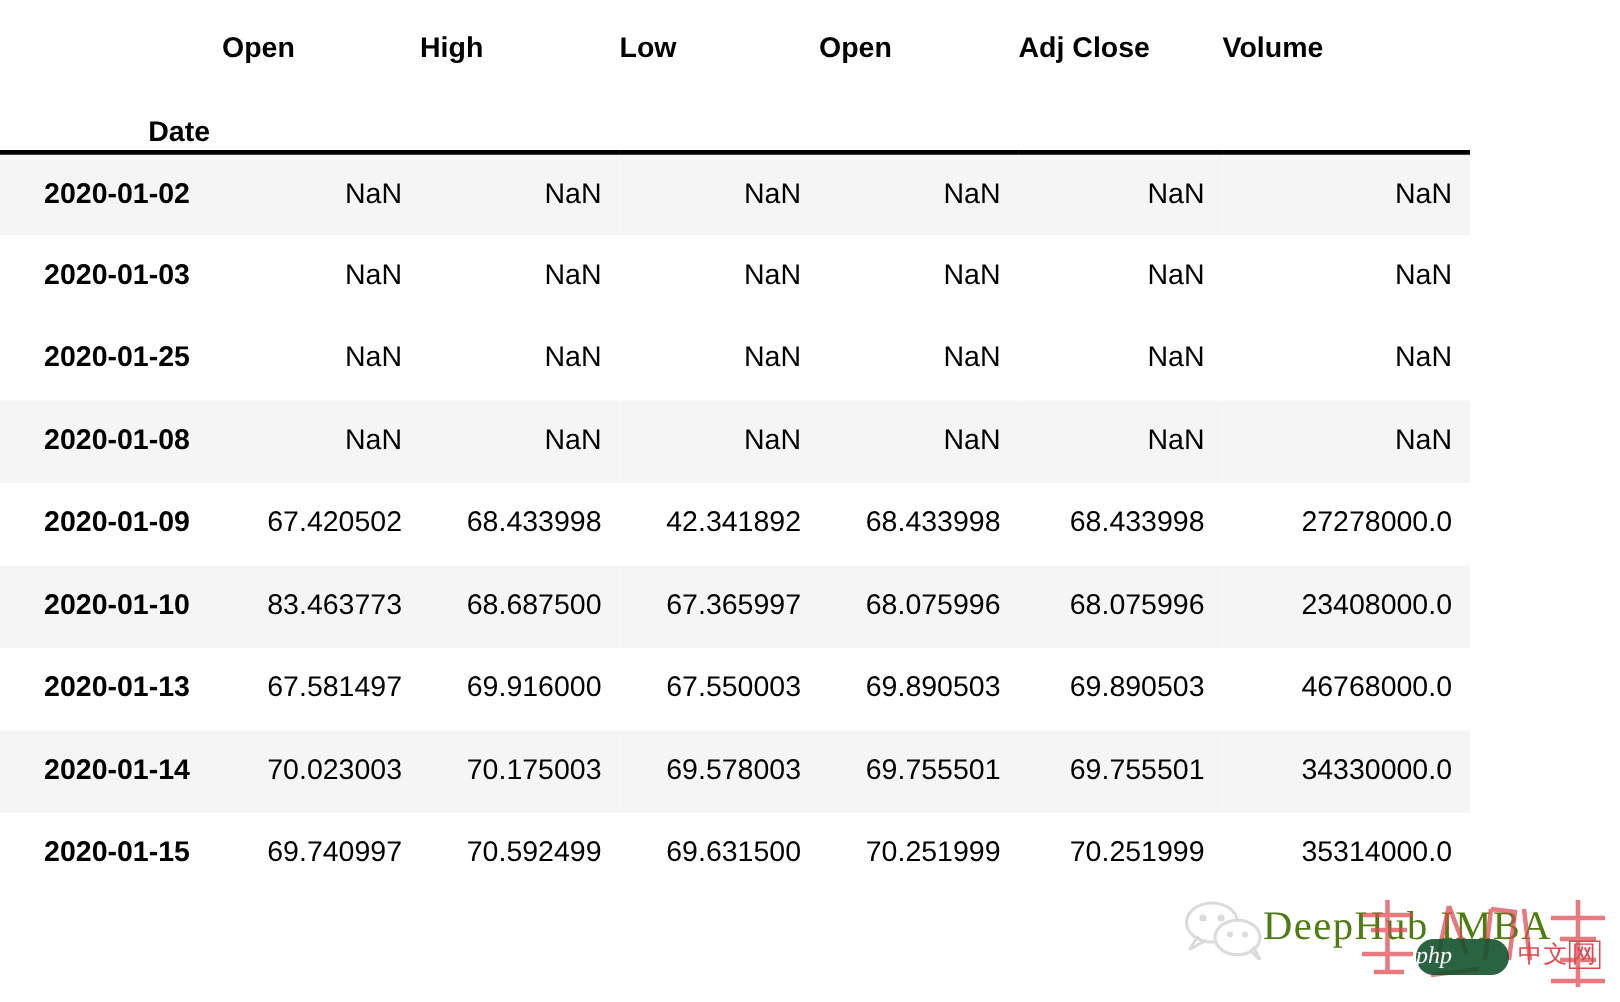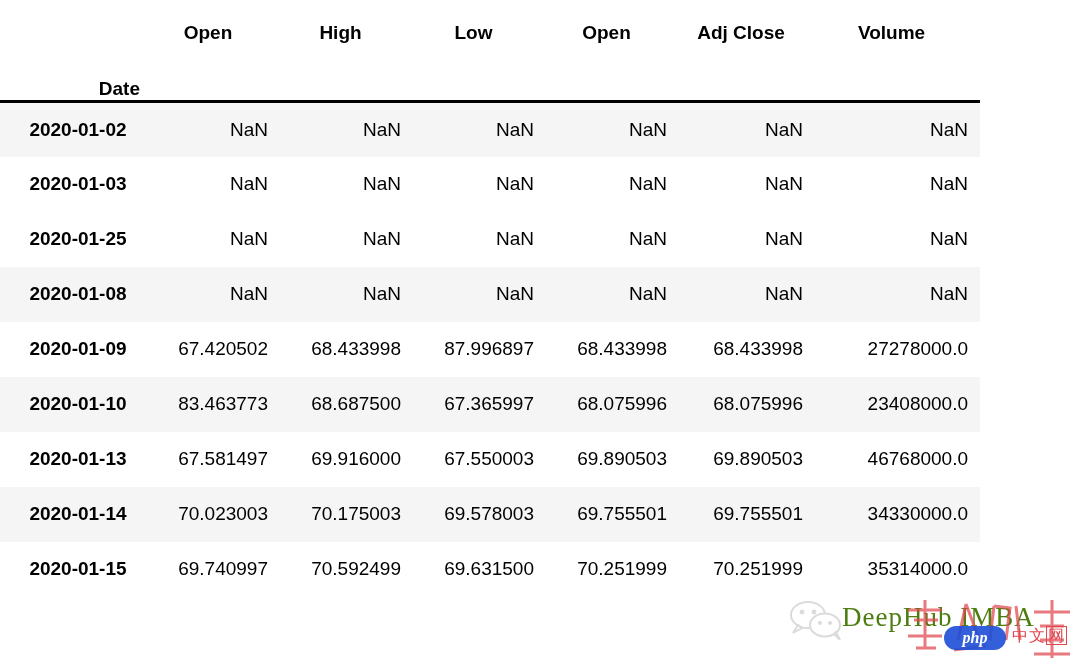--- a/index.html
+++ b/index.html
@@ -32,21 +32,21 @@
 
   table.dataframe col.c-date   { width: 148px; }
   table.dataframe col.c-open   { width: 132px; }
   table.dataframe col.c-high   { width: 133px; }
   table.dataframe col.c-low    { width: 133px; }
   table.dataframe col.c-close  { width: 133px; }
   table.dataframe col.c-adj    { width: 136px; }
   table.dataframe col.c-vol    { width: 165px; }
 
   table.dataframe thead th {
-    text-align: center;
+    text-align: left;
     font-weight: bold;
     padding: 0 12px 0 0;
     border: none;
     white-space: nowrap;
   }
 
   tr.hdr-cols th { height: 44px; vertical-align: bottom; padding-bottom: 6px; }
   tr.hdr-index th { height: 56px; vertical-align: bottom; padding-bottom: 10px; }
 
   tr.hdr-index th.idx-name {
@@ -121,27 +121,27 @@
     height: 68px;
     opacity: 0.85;
   }
   #wm-php {
     position: absolute;
     left: 168px;
     top: 30px;
     width: 62px;
     height: 24px;
     border-radius: 12px;
-    background: #1d4ed8;
+    background: #14532d;
     color: #ffffff;
     font-size: 16px;
     font-style: italic;
-    font-weight: bold;
+    font-weight: normal;
     line-height: 24px;
-    text-align: center;
+    text-align: left;
     opacity: 0.9;
     font-family: "Liberation Serif", "DejaVu Serif", serif;
   }
   #wm-cn {
     position: absolute;
     left: 236px;
     top: 30px;
     font-size: 16px;
     color: #e0484f;
     white-space: nowrap;
@@ -222,21 +222,21 @@
           <td>NaN</td>
           <td>NaN</td>
           <td>NaN</td>
           <td>NaN</td>
           <td>NaN</td>
         </tr>
         <tr class="plain">
           <th class="row-idx">2020-01-09</th>
           <td>67.420502</td>
           <td>68.433998</td>
-          <td>87.996897</td>
+          <td>42.341892</td>
           <td>68.433998</td>
           <td>68.433998</td>
           <td>27278000.0</td>
         </tr>
         <tr class="stripe">
           <th class="row-idx">2020-01-10</th>
           <td>83.463773</td>
           <td>68.687500</td>
           <td>67.365997</td>
           <td>68.075996</td>

